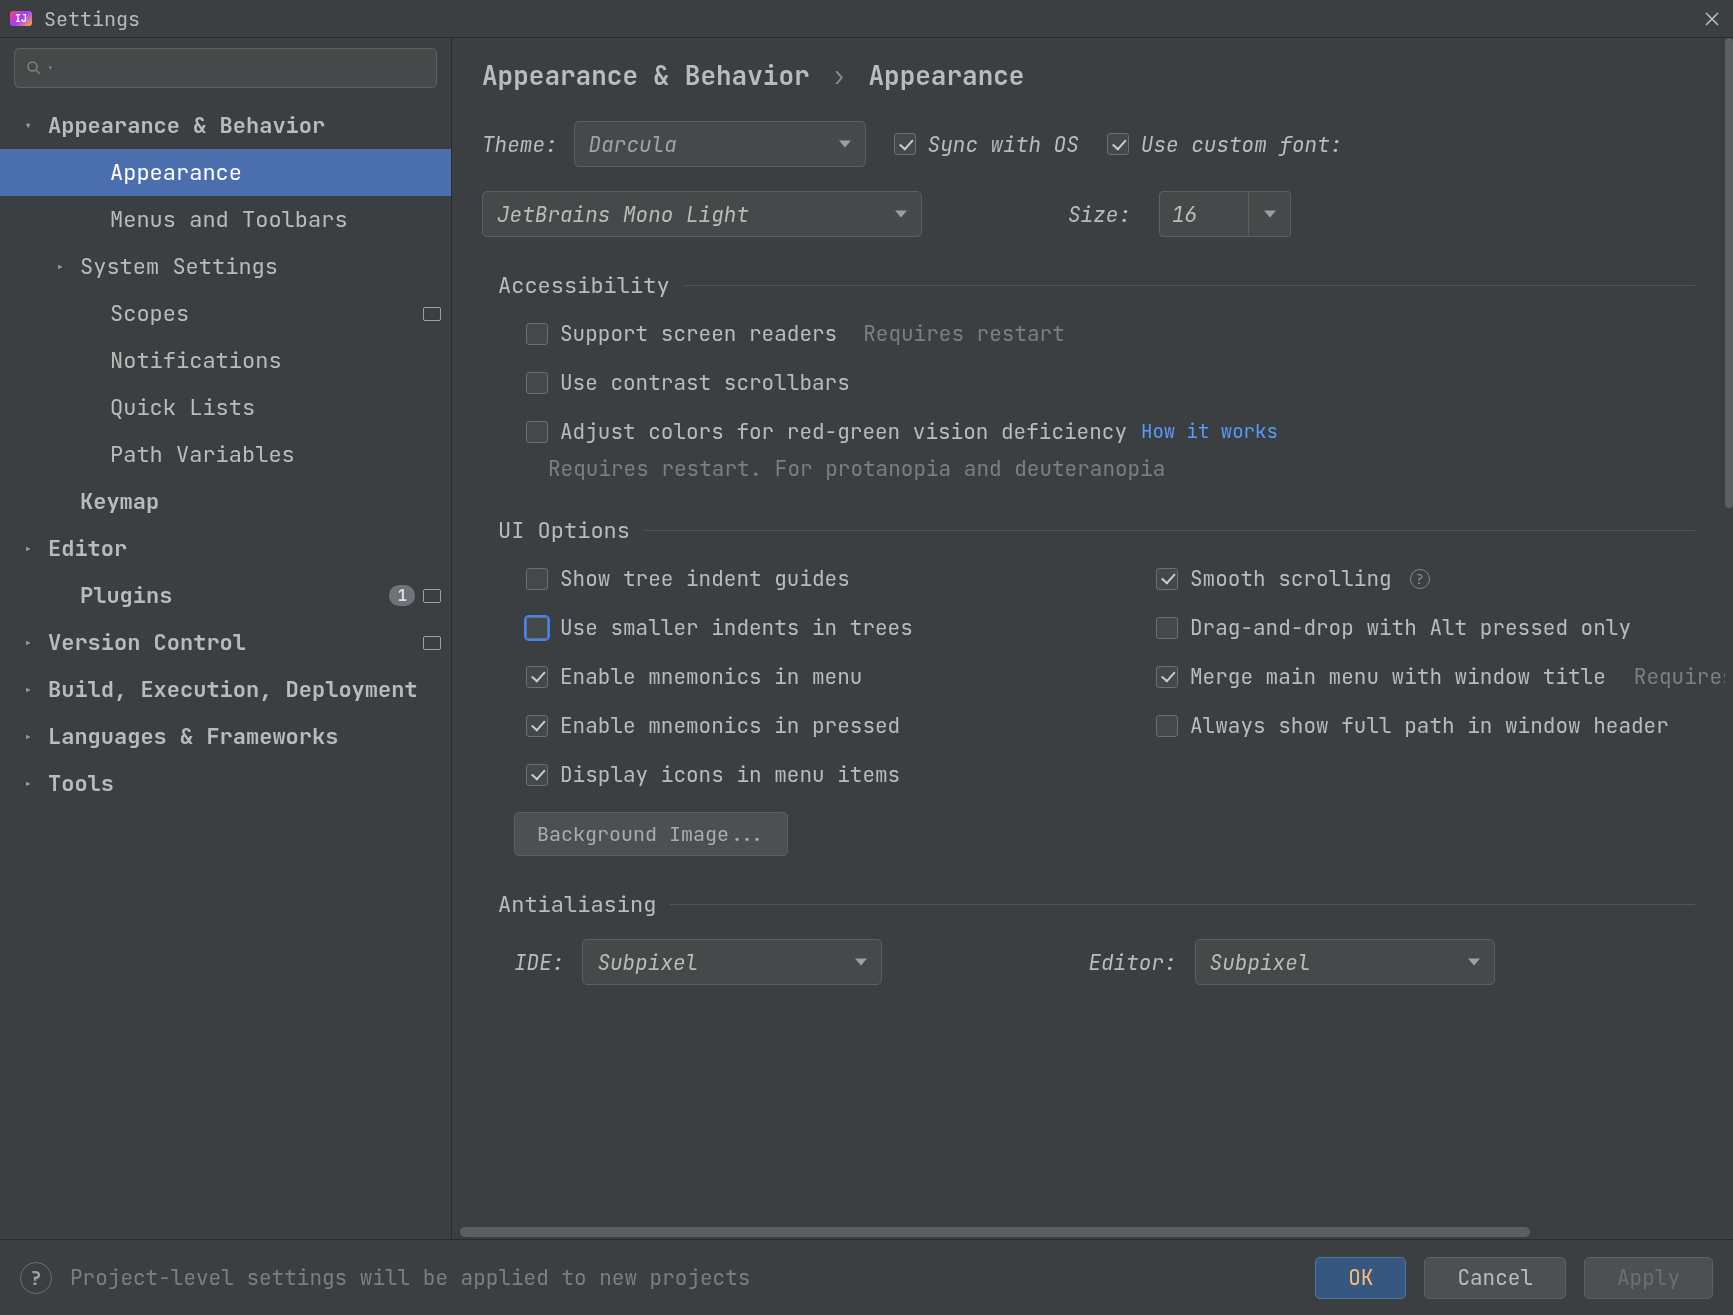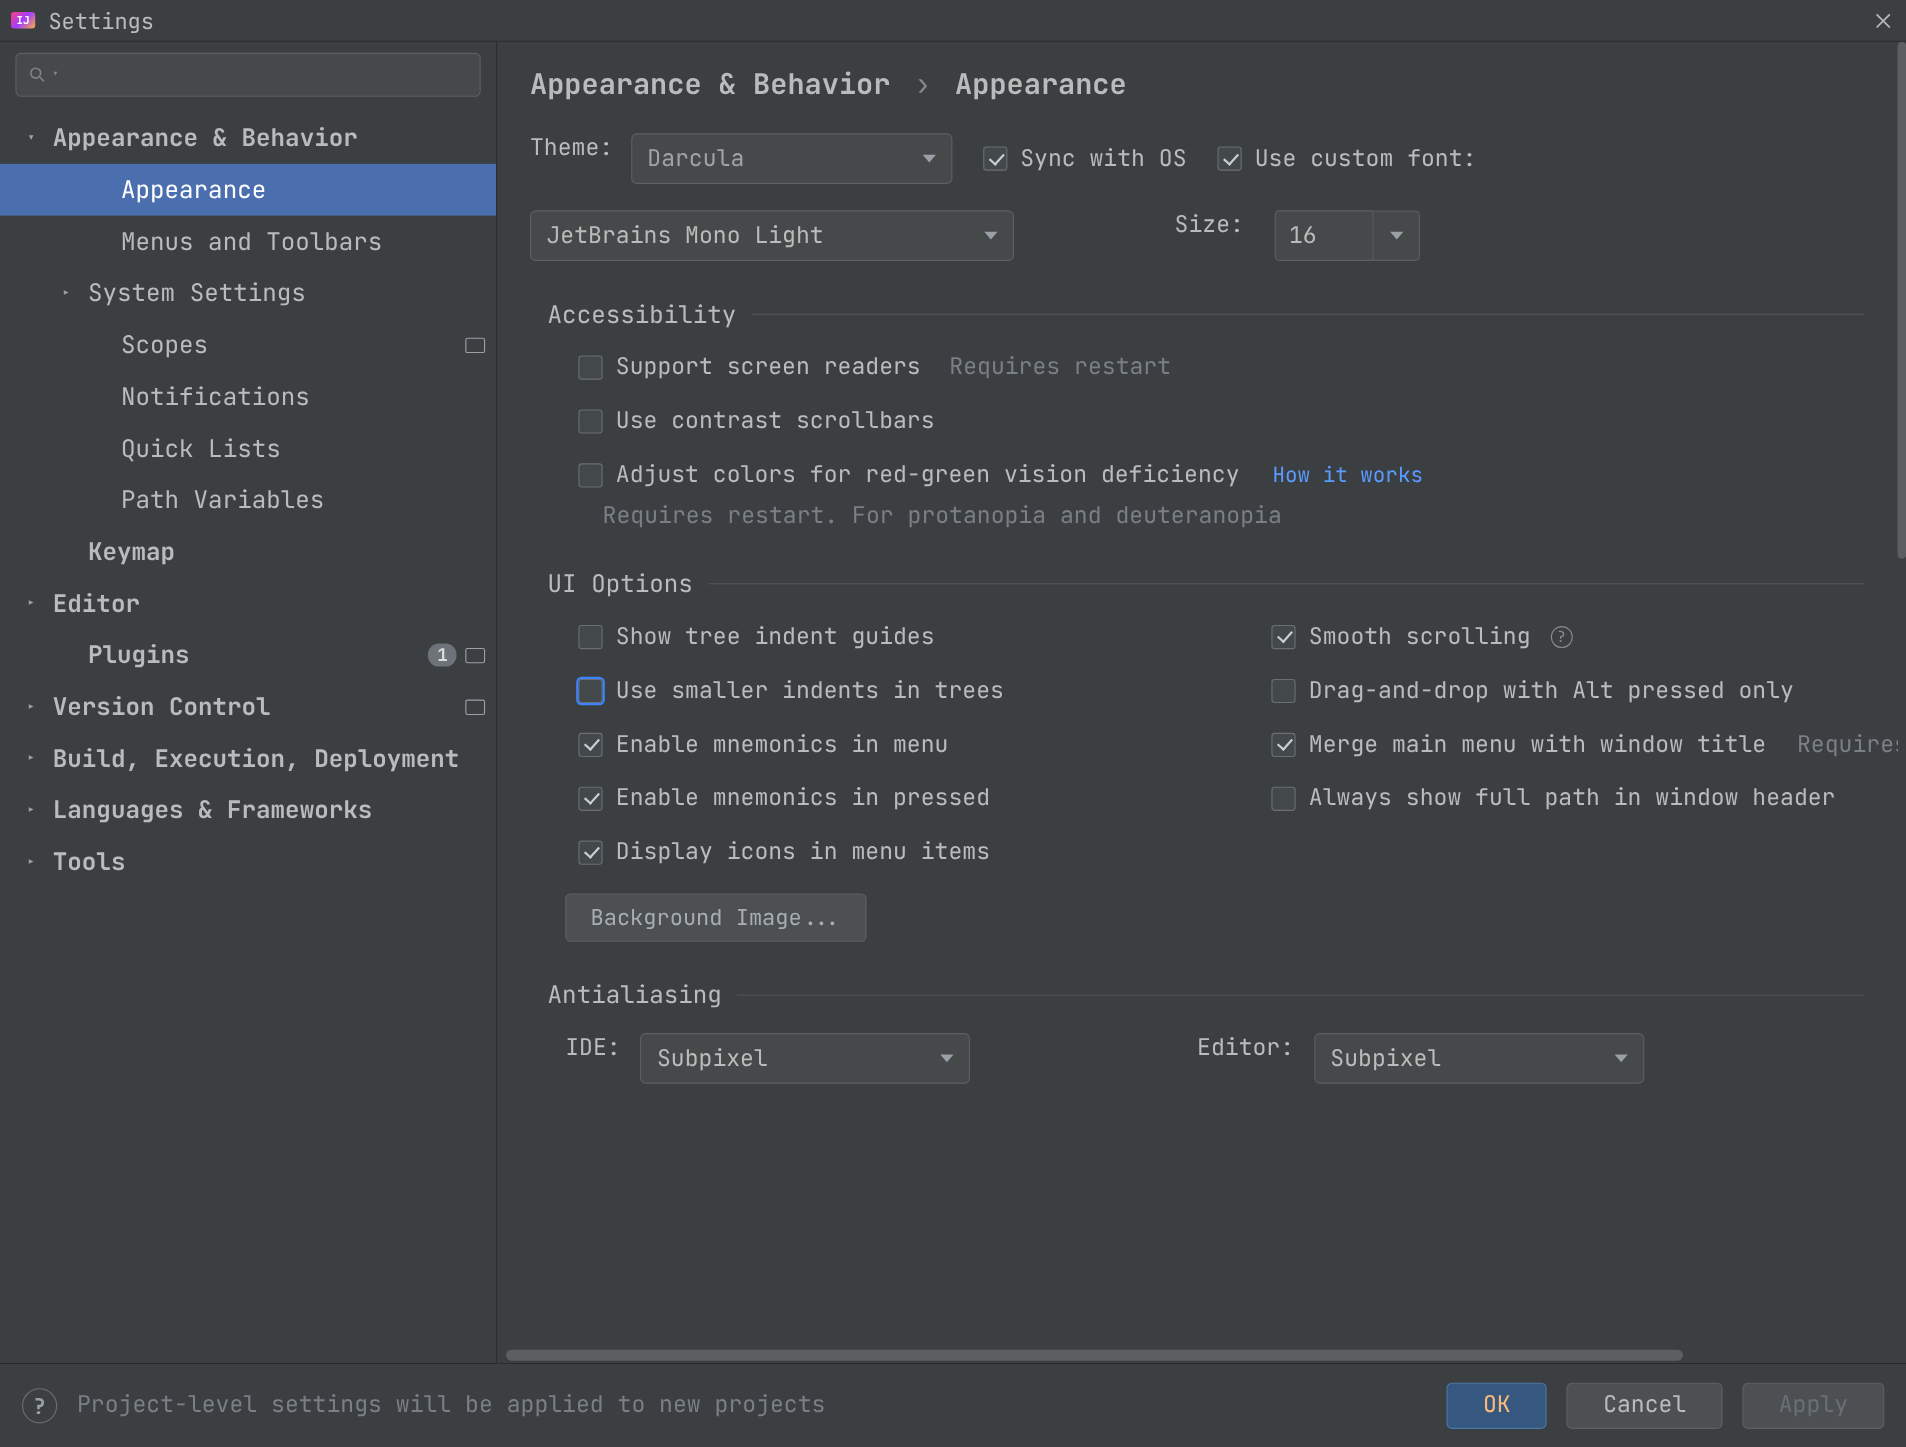--- a/index.html
+++ b/index.html
@@ -95,22 +95,23 @@
   .main-scroll {
     position:absolute; top:0; left:0; right:8px; bottom:14px;
     overflow:auto; padding:20px 30px 30px 30px;
   }
   .breadcrumb {
     font-size:26px; font-weight:600; color:#bbbbbb;
     margin-bottom:28px;
   }
   .breadcrumb .sep { color:#888; margin:0 6px; font-weight:400; }
   .row {
-    display:flex; gap:16px;
+    display:flex; align-items:center; gap:16px;
     margin-bottom:24px;
+    font-style:italic;
   }
   .lbl { color:#bbbbbb; font-size:21px; }
   .note { color:#7a7f85; font-size:21px; }
   .combo {
     height:46px; background:#45494a;
     border:1px solid #5e6060; border-radius:5px;
     display:flex; align-items:center;
     padding:0 14px; color:#9fa3a8; font-size:21px;
     min-width:140px; position:relative; cursor:pointer;
   }
@@ -343,21 +344,21 @@
           <span class="note" style="margin-left:14px">Requires restart</span>
         </div>
         <div class="check">
           <span class="box"></span>
           <span class="lbl">Use contrast scrollbars</span>
         </div>
         <div>
           <div class="check">
             <span class="box"></span>
             <span class="lbl">Adjust colors for red-green vision deficiency</span>
-            <a href="#" class="link" style="margin-left:18px">How it works</a>
+            <a href="#" class="link" style="margin-left:2px">How it works</a>
           </div>
           <div class="note" style="margin-left:34px;margin-top:10px">Requires restart. For protanopia and deuteranopia</div>
         </div>
       </div>
 
       <div class="section-head">
         <span>UI Options</span>
         <div class="line"></div>
       </div>
       <div class="cols">

